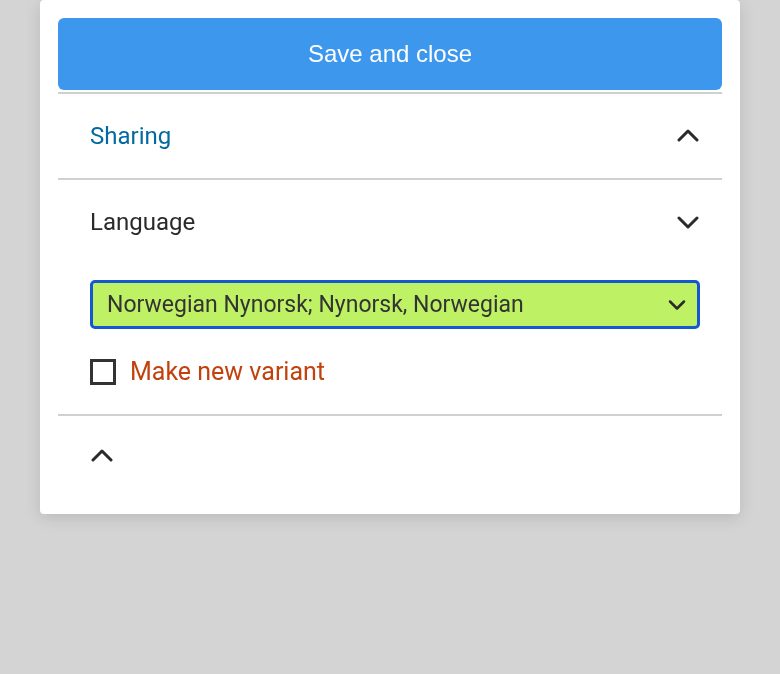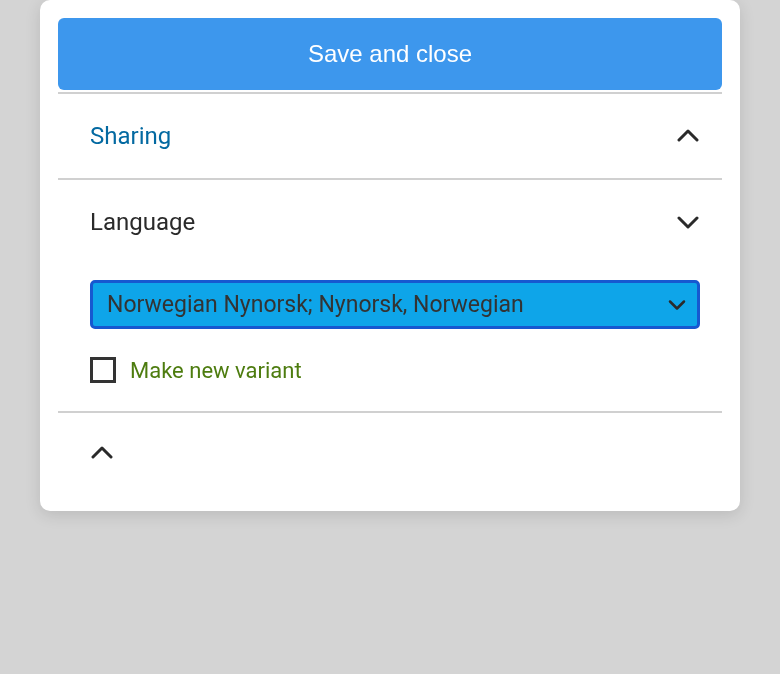--- a/index.html
+++ b/index.html
@@ -12,21 +12,21 @@
       font-family: -apple-system, BlinkMacSystemFont, "Segoe UI", Roboto, "Helvetica Neue", Arial, sans-serif;
       width: 780px;
       height: 674px;
       display: flex;
       align-items: flex-start;
       justify-content: center;
       padding-top: 0;
     }
     .panel {
       background: #ffffff;
-      border-radius: 10px;
+      border-radius: 4px;
       width: 700px;
       margin-top: 0;
       box-shadow: 0 4px 16px rgba(0,0,0,0.12);
       padding: 18px;
     }
     .save-button {
       width: 100%;
       background: #3d97ed;
       color: #ffffff;
       border: none;
@@ -87,21 +87,21 @@
       position: relative;
       width: 100%;
     }
     .language-select {
       width: 100%;
       font-size: 23px;
       color: #333333;
       padding: 8px 44px 8px 14px;
       border: 3px solid #1658d0;
       border-radius: 5px;
-      background: #0ea5e9;
+      background: #bef264;
       appearance: none;
       -webkit-appearance: none;
       -moz-appearance: none;
       cursor: pointer;
       font-family: inherit;
     }
     .select-arrow {
       position: absolute;
       right: 14px;
       top: 50%;
@@ -123,22 +123,22 @@
     }
     .checkbox {
       width: 26px;
       height: 26px;
       border: 3px solid #333333;
       background: #ffffff;
       cursor: pointer;
       flex-shrink: 0;
     }
     .checkbox-label {
-      font-size: 22px;
-      color: #4d7c0f;
+      font-size: 25px;
+      color: #c2410c;
     }
   </style>
 </head>
 <body>
 
 <div class="panel">
 
   <button class="save-button">
     <span>Save and close</span>
   </button>

